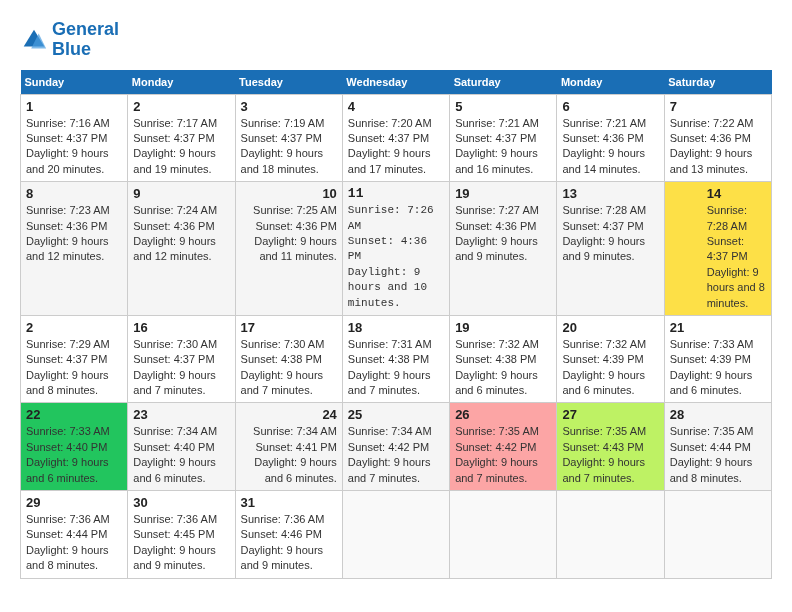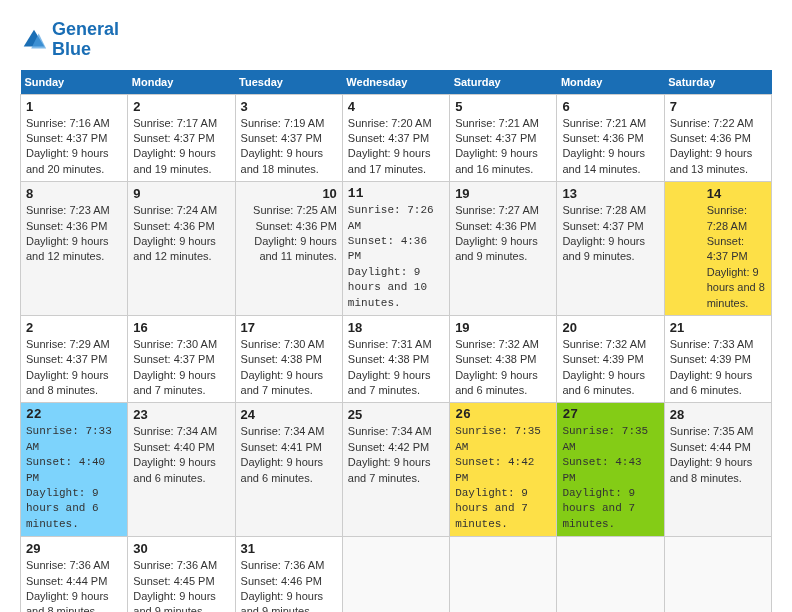--- a/index.html
+++ b/index.html
@@ -203,41 +203,41 @@
         <td>
           <span class="day-num">20</span>
           <div class="day-detail">Sunrise: 7:32 AM<br>Sunset: 4:39 PM<br>Daylight: 9 hours and 6 minutes.</div>
         </td>
         <td>
           <span class="day-num">21</span>
           <div class="day-detail">Sunrise: 7:33 AM<br>Sunset: 4:39 PM<br>Daylight: 9 hours and 6 minutes.</div>
         </td>
       </tr>
       <tr style="background: rgb(245, 245, 245);">
-        <td style="background: #7dd3fc; font-family: Liberation Mono, monospace;">
+        <td style="background: #22c55e;">
           <span class="day-num">22</span>
           <div class="day-detail">Sunrise: 7:33 AM<br>Sunset: 4:40 PM<br>Daylight: 9 hours and 6 minutes.</div>
         </td>
         <td style="background: rgb(245, 245, 245);">
           <span class="day-num">23</span>
           <div class="day-detail">Sunrise: 7:34 AM<br>Sunset: 4:40 PM<br>Daylight: 9 hours and 6 minutes.</div>
         </td>
-        <td style="background: rgb(245, 245, 245);">
+        <td style="background: rgb(245, 245, 245); text-align: right;">
           <span class="day-num">24</span>
           <div class="day-detail">Sunrise: 7:34 AM<br>Sunset: 4:41 PM<br>Daylight: 9 hours and 6 minutes.</div>
         </td>
         <td style="background: rgb(245, 245, 245); margin-top: 40px;">
           <span class="day-num">25</span>
           <div class="day-detail">Sunrise: 7:34 AM<br>Sunset: 4:42 PM<br>Daylight: 9 hours and 7 minutes.</div>
         </td>
-        <td style="background: #fde047; font-family: Liberation Mono, monospace;">
+        <td style="background: #fca5a5;">
           <span class="day-num">26</span>
           <div class="day-detail">Sunrise: 7:35 AM<br>Sunset: 4:42 PM<br>Daylight: 9 hours and 7 minutes.</div>
         </td>
-        <td style="background: #84cc16; font-family: Liberation Mono, monospace;">
+        <td style="background: #bef264;">
           <span class="day-num">27</span>
           <div class="day-detail">Sunrise: 7:35 AM<br>Sunset: 4:43 PM<br>Daylight: 9 hours and 7 minutes.</div>
         </td>
         <td style="background: rgb(245, 245, 245); margin-top: 32px;">
           <span class="day-num">28</span>
           <div class="day-detail">Sunrise: 7:35 AM<br>Sunset: 4:44 PM<br>Daylight: 9 hours and 8 minutes.</div>
         </td>
       </tr>
       <tr>
         <td>

